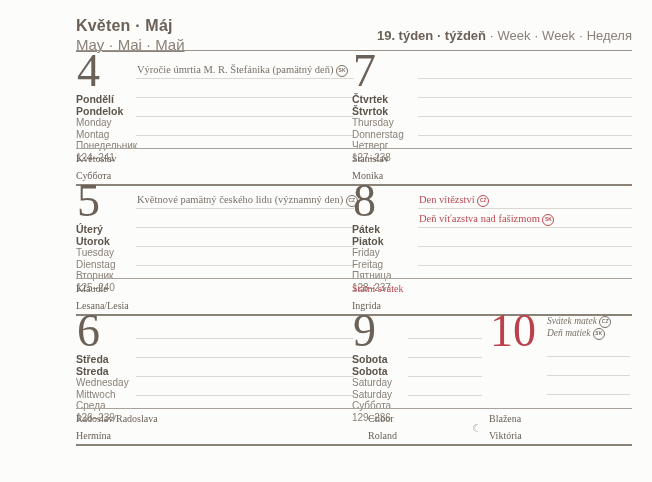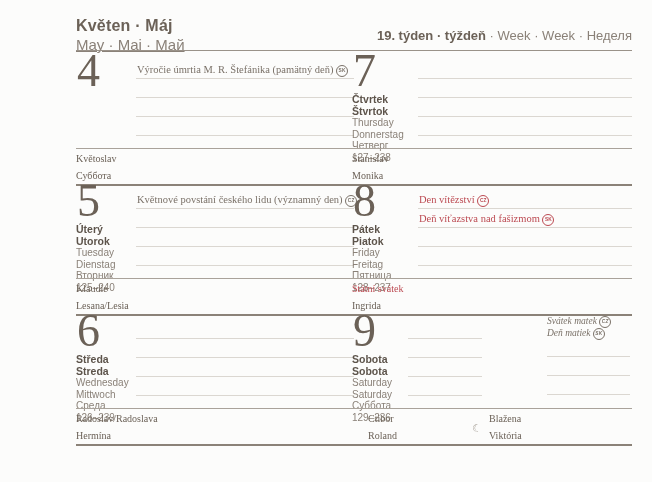--- a/index.html
+++ b/index.html
@@ -42,20 +42,28 @@
 
 <div id="sheet">
 
   <div class="col" style="left:28px;width:278px;margin-left:48px;">
     <div class="h-title">Květen · Máj</div>
     <div class="h-sub">May · Mai · Май</div>
     <div class="h-rule"></div>
 
     <div class="block" style="top:54px;">
       <div class="bignum">4</div>
+      <div class="lbls">
+        <div class="b">Pondělí</div>
+        <div class="b">Pondelok</div>
+        <div>Monday</div>
+        <div>Montag</div>
+        <div>Понедельник</div>
+        <div>124–241</div>
+      </div>
       <div class="writes" style="left:60px;right:0;">
         <div class="wl first">
           <span class="note"><span>Výročie úmrtia M. R. Štefánika (pamätný deň)</span> <span class="badge">SK</span></span>
         </div>
         <div class="wl"></div>
         <div class="wl"></div>
         <div class="wl"></div>
       </div>
       <div class="sep"></div>
       <div class="nd" style="left:0;">
@@ -69,21 +77,21 @@
       <div class="lbls">
         <div class="b">Úterý</div>
         <div class="b">Utorok</div>
         <div>Tuesday</div>
         <div>Dienstag</div>
         <div>Вторник</div>
         <div>125–240</div>
       </div>
       <div class="writes" style="left:60px;right:0;">
         <div class="wl first">
-          <span class="note"><span>Květnové povstání českého lidu (významný den)</span> <span class="badge">CZ</span></span>
+          <span class="note"><span>Květnové pamätný českého lidu (významný den)</span> <span class="badge">CZ</span></span>
         </div>
         <div class="wl"></div>
         <div class="wl"></div>
         <div class="wl"></div>
       </div>
       <div class="sep"></div>
       <div class="nd" style="left:0;">
         <div>Klaudie</div>
         <div>Lesana/Lesia</div>
       </div>
@@ -181,20 +189,21 @@
         </div>
         <div class="writes" style="left:56px;width:74px;">
           <div class="wl first"></div>
           <div class="wl"></div>
           <div class="wl"></div>
           <div class="wl"></div>
         </div>
       </div>
 
       <div style="position:absolute;left:137px;top:0;width:143px;height:94px;">
+        <div class="bignum rnum">10</div>
         <div class="notes10" style="left:58px;">
           <div><span>Svátek matek</span> <span class="badge">CZ</span></div>
           <div><span>Deň matiek</span> <span class="badge">SK</span></div>
         </div>
         <div class="writes" style="left:58px;right:2px;">
           <div class="wl nb first"></div>
           <div class="wl"></div>
           <div class="wl"></div>
           <div class="wl"></div>
         </div>

